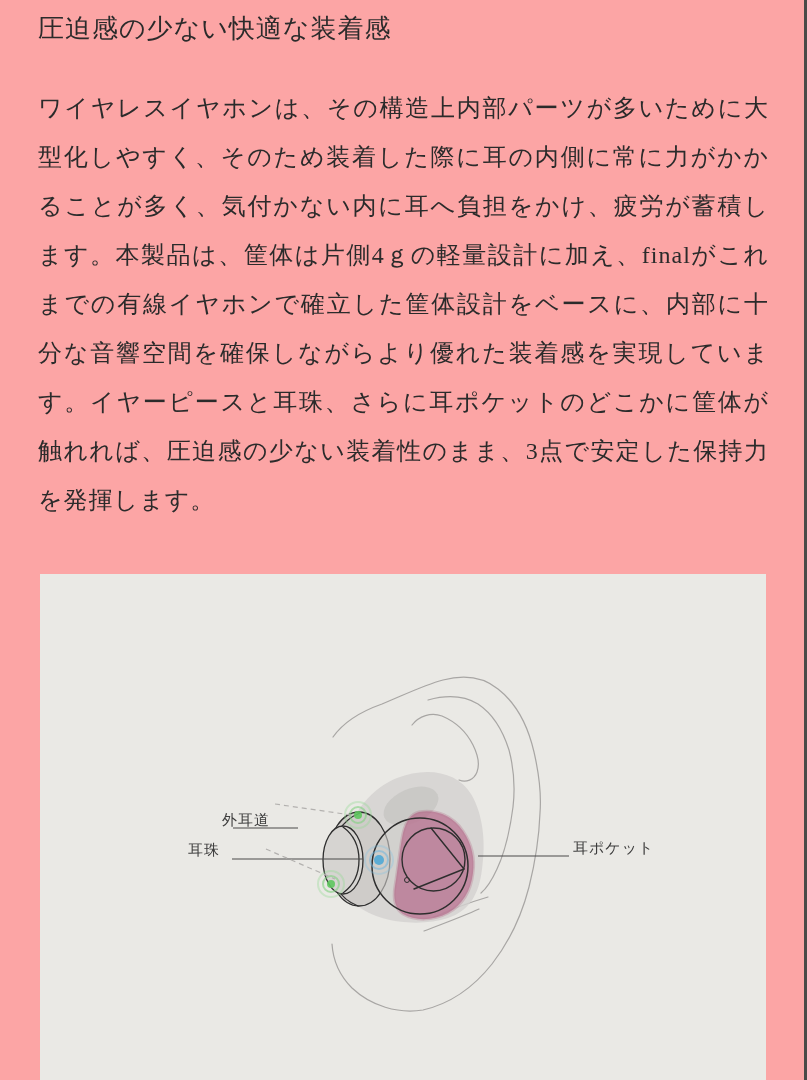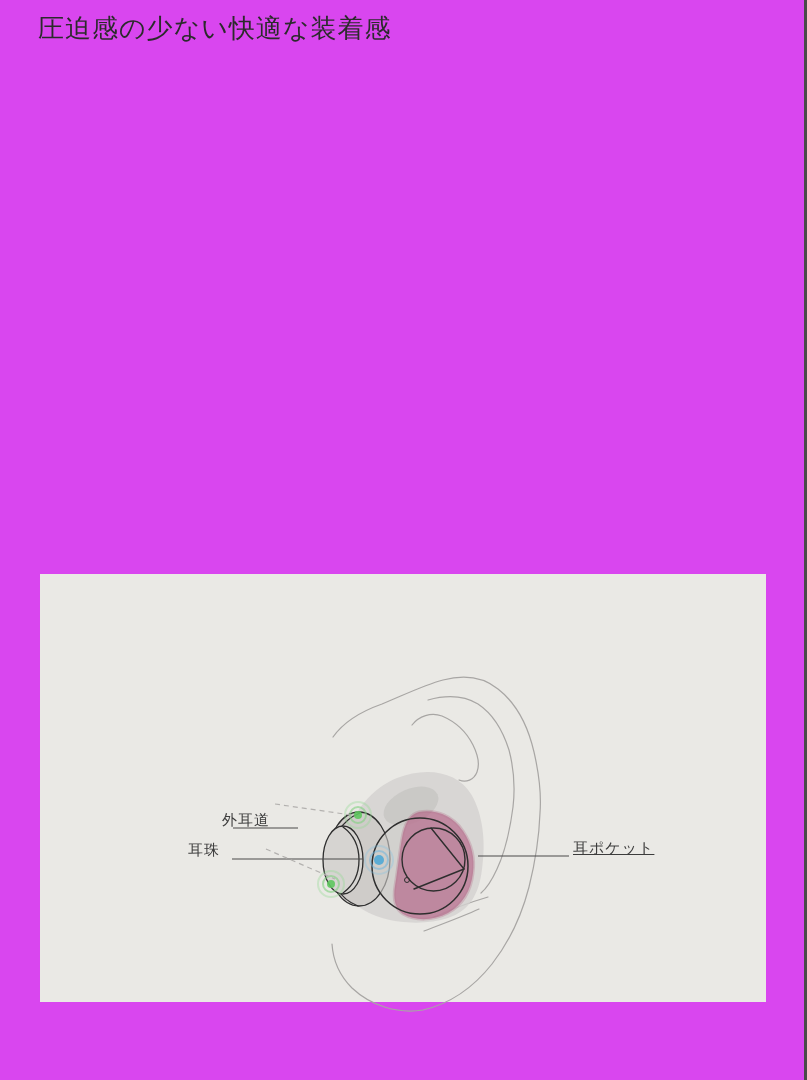--- a/index.html
+++ b/index.html
@@ -8,21 +8,21 @@
     background: #ffffff;
     width: 807px;
     height: 1080px;
     overflow: hidden;
     font-family: "Liberation Serif", "DejaVu Serif", serif;
   }
   .page {
     position: relative;
     width: 807px;
     height: 1080px;
-    background: #d946ef;
+    background: #fca5a5;
   }
   .edge-border {
     position: absolute;
     top: 0;
     right: 0;
     width: 3px;
     height: 1080px;
     background: #4a4a48;
     z-index: 50;
   }
@@ -42,21 +42,21 @@
     line-height: 49px;
     letter-spacing: 1px;
     color: #2b2b2b;
     text-align: justify;
   }
   .diagram-panel {
     position: absolute;
     left: 40px;
     top: 574px;
     width: 726px;
-    height: 428px;
+    height: 506px;
     background: #eae9e5;
   }
   .diagram-panel svg {
     position: absolute;
     left: 0;
     top: 0;
     width: 726px;
     height: 506px;
     display: block;
   }
@@ -64,29 +64,30 @@
     position: absolute;
     font-size: 15px;
     line-height: 17px;
     letter-spacing: 1px;
     color: #3c3c3c;
     white-space: nowrap;
     z-index: 5;
   }
   .label-ear-canal { left: 98px;  top: 238px; width: 132px; text-align: right; }
   .label-tragus    { left: 98px;  top: 268px; width: 132px; text-align: center; }
-  .label-ear-pocket{ left: 533px; top: 266px; text-align: left; text-decoration: underline; }
+  .label-ear-pocket{ left: 533px; top: 266px; text-align: left; }
 </style>
 </head>
 <body>
 
 <div class="page">
 
   <h1 class="heading">圧迫感の少ない快適な装着感</h1>
 
+  <p class="body-text">ワイヤレスイヤホンは、その構造上内部パーツが多いために大型化しやすく、そのため装着した際に耳の内側に常に力がかかることが多く、気付かない内に耳へ負担をかけ、疲労が蓄積します。本製品は、筐体は片側4ｇの軽量設計に加え、finalがこれまでの有線イヤホンで確立した筐体設計をベースに、内部に十分な音響空間を確保しながらより優れた装着感を実現しています。イヤーピースと耳珠、さらに耳ポケットのどこかに筐体が触れれば、圧迫感の少ない装着性のまま、3点で安定した保持力を発揮します。</p>
 
   <div class="diagram-panel">
 
     <svg viewBox="40 574 726 506" xmlns="http://www.w3.org/2000/svg">
 
       <g fill="none" stroke="#a8a6a4" stroke-width="1.2" stroke-linecap="round">
         <path d="M333,737 C345,720 365,710 382,704 C404,695 424,685 443,680 C462,675 482,676 498,689 C516,703 528,726 534,752 C540,778 541,800 540,813 C539,840 535,863 529,887 C522,914 510,941 492,964 C473,988 449,1004 423,1010 C398,1014 371,1006 352,988 C340,976 333,960 332,944"></path>
         <path d="M428,700 C446,695 463,695 478,704 C493,714 503,731 509,750 C514,769 515,790 513,807 C510,830 505,852 497,869 C492,880 487,888 481,893"></path>
         <path d="M412,725 C419,716 431,712 442,716 C456,722 467,733 473,745 C478,755 480,764 477,772 C474,780 466,783 459,780"></path>
         <path d="M424,931 C445,923 464,916 479,909"></path>

